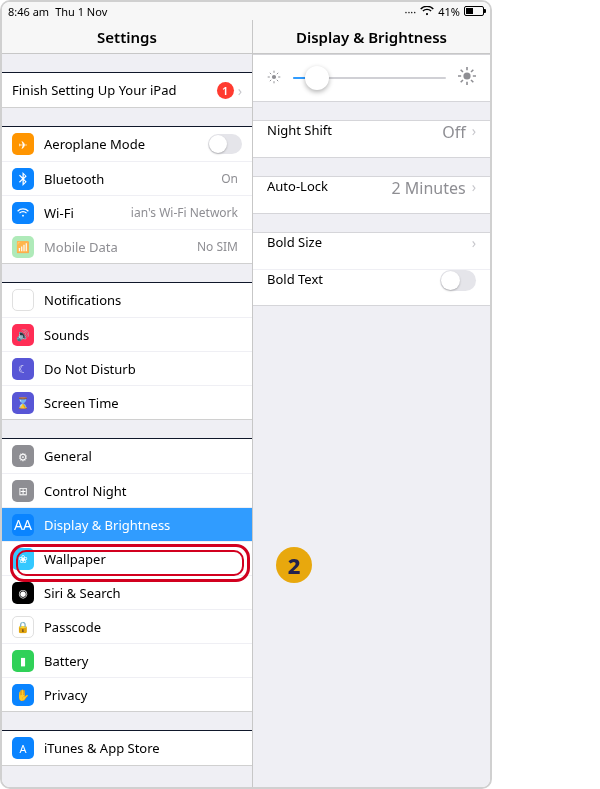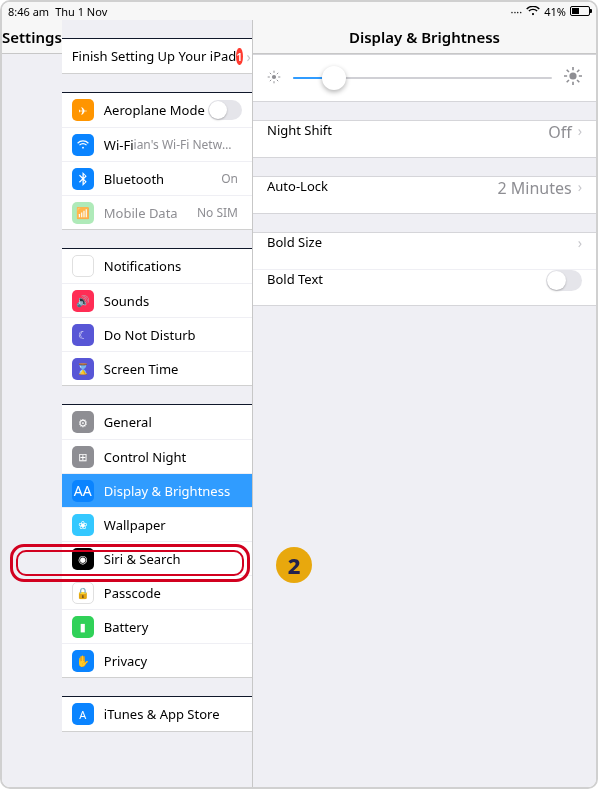--- a/index.html
+++ b/index.html
@@ -1,26 +1,26 @@
 <!DOCTYPE html>
 <html><head>
 <meta charset="utf-8">
 <style>
 *{box-sizing:border-box;margin:0;padding:0;font-family:-apple-system,system-ui,Helvetica,Arial,sans-serif}
 body{background:#fff;width:600px;height:789px;overflow:hidden}
-.frame{width:598px;height:789px;border:2px solid #d0d0d0;border-radius:10px;position:relative;background:#fff;overflow:hidden}
+.frame{width:492px;height:789px;border:2px solid #d0d0d0;border-radius:10px;position:relative;background:#fff;overflow:hidden}
 .statusbar{height:18px;font-size:11px;color:#000;display:flex;align-items:center;padding:0 6px;background:#f7f7f7}
 .statusbar .left{display:flex;gap:6px}
 .statusbar .right{margin-left:auto;display:flex;align-items:center;gap:4px}
 .statusbar .wifi{display:inline-block}
 .statusbar .bat{width:20px;height:10px;border:1px solid #000;border-radius:2px;position:relative}
 .statusbar .bat::after{content:"";position:absolute;right:-3px;top:2px;width:2px;height:4px;background:#000;border-radius:0 1px 1px 0}
 .statusbar .bat .fill{position:absolute;left:1px;top:1px;bottom:1px;width:40%;background:#000}
 .cols{display:flex;height:calc(100% - 18px)}
-.sidebar{width:251px;border-right:1px solid #c7c7c7;background:#efeff4;display:flex;flex-direction:row}
+.sidebar{width:251px;border-right:1px solid #c7c7c7;background:#efeff4;display:flex;flex-direction:column}
 .sidehead{height:34px;display:flex;align-items:center;justify-content:center;font-weight:600;font-size:15px;background:#f7f7f7;border-bottom:1px solid #c7c7c7}
 .sidebar .scroll{flex:1;overflow:hidden}
 .group{background:#fff;border-top:1px solid #0f172a;border-bottom:1px solid #d0d0d0;margin-top:18px}
 .row{display:flex;align-items:center;height:34px;padding:0 10px;font-size:13px;color:#000;position:relative}
 .row+.row{border-top:1px solid #efeff4}
 .row .icon{width:22px;height:22px;border-radius:5px;margin-right:10px;display:flex;align-items:center;justify-content:center;font-size:11px;color:#fff;flex-shrink:0}
 .row .label{flex-shrink:0}
 .row .value{margin-left:auto;color:#8e8e93;font-size:12px;padding-right:4px;text-align:right;white-space:nowrap;overflow:hidden;text-overflow:ellipsis}
 .row .chev{color:#c7c7cc;margin-left:4px;font-size:14px}
 .row .badge{background:#ff3b30;color:#fff;border-radius:50%;width:17px;height:17px;display:flex;align-items:center;justify-content:center;font-size:11px;font-weight:600;margin-left:auto}
@@ -95,35 +95,35 @@
         <div class="group">
           <div class="row">
             <span class="icon ic-orange">✈</span>
             <span class="label">Aeroplane Mode</span>
             <span class="toggle">
                 <span class="knob"></span>
               </span>
           </div>
           <div class="row">
             <span class="icon ic-blue">
+              <svg width="8" height="14" viewBox="0 0 8 14">
+                  <path d="M3.5 0v5.3L.9 2.7 0 3.6 3.1 6.7 0 9.8l.9.9L3.5 8.1V14l4.2-4.2L5 7l2.7-2.8L3.5 0zm1.3 2.6l1.4 1.4-1.4 1.4V2.6zm1.4 7.2l-1.4 1.4V8.4l1.4 1.4z" fill="#fff"></path>
+                </svg>
+            </span>
+            <span class="label">Bluetooth</span>
+            <span class="value">On</span>
+          </div>
+          <div class="row">
+            <span class="icon ic-blue">
               <svg width="12" height="10" viewBox="0 0 14 10">
                   <path d="M7 9.2a1.1 1.1 0 100-2.2 1.1 1.1 0 000 2.2zM3.4 5.6a5.1 5.1 0 017.2 0l1-1a6.5 6.5 0 00-9.2 0l1 1zM1.2 3.4a8.2 8.2 0 0111.6 0l1-1a9.6 9.6 0 00-13.6 0l1 1z" fill="#fff"></path>
                 </svg>
             </span>
             <span class="label">Wi-Fi</span>
             <span class="value">ian's Wi-Fi Network</span>
-          </div>
-          <div class="row">
-            <span class="icon ic-blue">
-              <svg width="8" height="14" viewBox="0 0 8 14">
-                  <path d="M3.5 0v5.3L.9 2.7 0 3.6 3.1 6.7 0 9.8l.9.9L3.5 8.1V14l4.2-4.2L5 7l2.7-2.8L3.5 0zm1.3 2.6l1.4 1.4-1.4 1.4V2.6zm1.4 7.2l-1.4 1.4V8.4l1.4 1.4z" fill="#fff"></path>
-                </svg>
-            </span>
-            <span class="label">Bluetooth</span>
-            <span class="value">On</span>
           </div>
           <div class="row dim">
             <span class="icon ic-disabled">📶</span>
             <span class="label">Mobile Data</span>
             <span class="value">No SIM</span>
           </div>
         </div>
 
         <div class="group">
           <div class="row">

